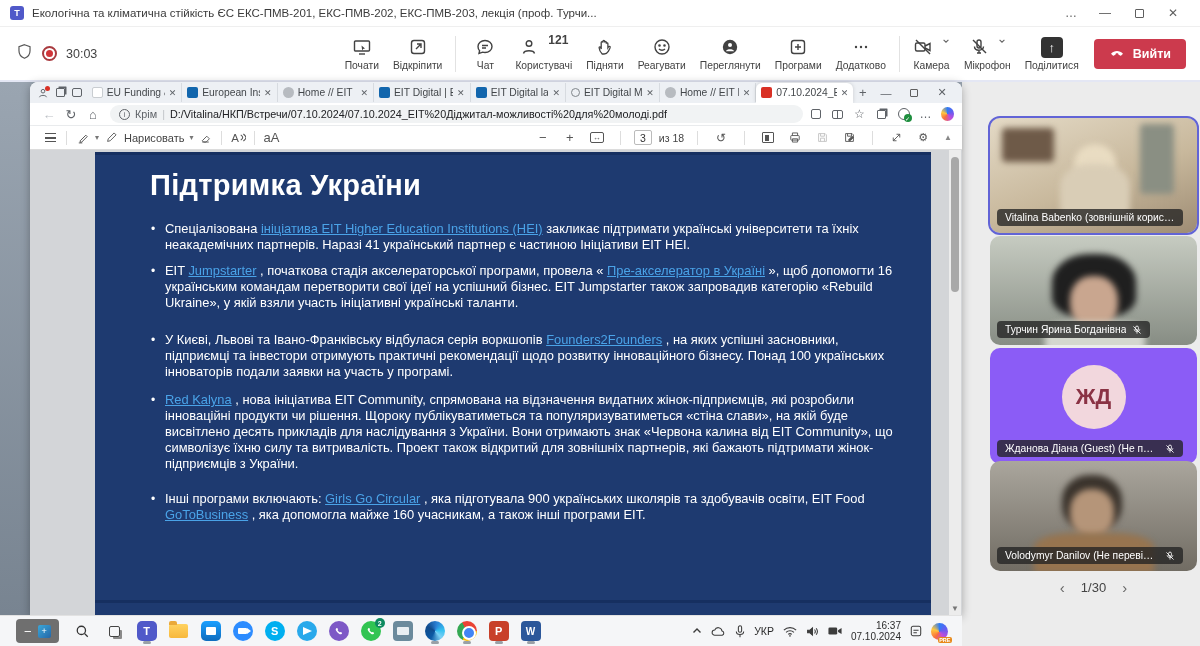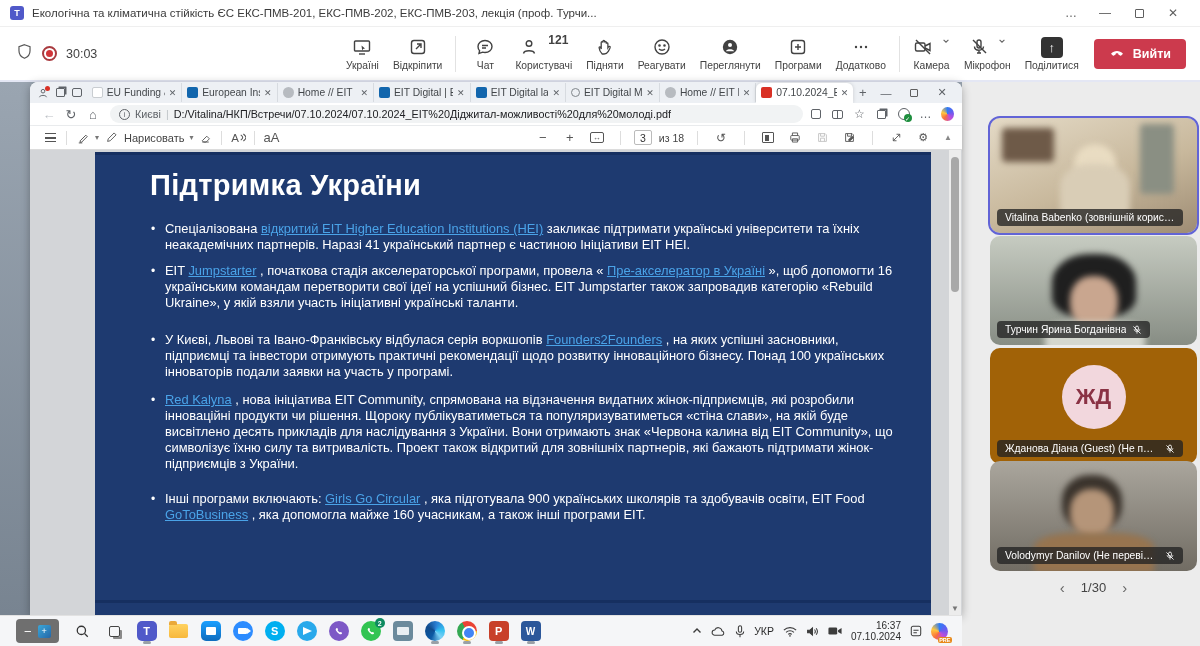--- a/index.html
+++ b/index.html
@@ -126,21 +126,21 @@
   .lang{font-size:10.5px}
   .clock{text-align:right;font-size:10px;line-height:11px;color:#2b2b2b}
   .copilot{width:17px;height:17px;border-radius:50%;background:conic-gradient(#2f7cf6,#6a5cf0,#c14ddb,#f96f3d,#ffc83d,#2f7cf6);position:relative}
   .prebadge{position:absolute;bottom:-3px;right:-4px;background:#e8891a;color:#fff;font-size:5.5px;font-weight:bold;border-radius:2px;padding:0 1.5px}
 
   
   .tile{position:absolute;left:990px;width:207px;border-radius:10px;overflow:hidden;background:#888}
   .tile.speaking{outline:2.5px solid #6264d6;outline-offset:0}
   .t1{top:36px;height:115px;background:linear-gradient(160deg,#e4dac6,#c8b89c 55%,#9e8c74)}
   .t2{top:154px;height:109px;background:linear-gradient(180deg,#c6cbc1,#878d84)}
-  .t3{top:266px;height:116px;background:#a16207}
+  .t3{top:266px;height:116px;background:#8b5cf6}
   .t4{top:379px;height:110px;background:linear-gradient(180deg,#aaa69d,#716c63)}
   .blob{position:absolute;filter:blur(3px)}
   .nlabel{position:absolute;left:7px;bottom:7px;max-width:186px;background:rgba(34,34,34,.78);color:#fff;font-size:10.3px;padding:3px 8px;border-radius:4px;display:flex;align-items:center;gap:6px;white-space:nowrap;overflow:hidden}
   .nlabel .nm{overflow:hidden;text-overflow:ellipsis}
   .avatarc{position:absolute;left:50%;top:42%;transform:translate(-50%,-50%);width:64px;height:64px;border-radius:50%;background:#f2d7dd;display:flex;align-items:center;justify-content:center;color:#8a3244;font-size:22px;font-weight:bold}
   .pager{position:absolute;left:990px;top:497px;width:207px;display:flex;align-items:center;justify-content:center;gap:16px;color:#444;font-size:13px}
   .pchev{font-size:15px;color:#666;cursor:pointer}
 </style>
 </head>
 <body>
@@ -173,21 +173,21 @@
 
     <div class="tgroup">
       <div class="tbtn">
         <span class="ticon">
             <svg width="20" height="20" viewBox="0 0 20 20" fill="none" stroke="currentColor" stroke-width="1.4">
               <rect x="2.5" y="4" width="15" height="10" rx="1"></rect>
               <path d="M7 17h6"></path>
               <path d="M9.5 8.5l3.5 3-2 .4-.8 1.9z" fill="currentColor" stroke="none"></path>
             </svg>
           </span>
-        <span>Україні</span>
+        <span>Почати</span>
       </div>
       <div class="tbtn">
         <span class="ticon">
             <svg width="20" height="20" viewBox="0 0 20 20" fill="none" stroke="currentColor" stroke-width="1.4">
               <rect x="3.5" y="3.5" width="13" height="13" rx="2.5"></rect>
               <path d="M9 7h4v4M13 7l-5 5"></path>
             </svg>
           </span>
         <span>Відкріпити</span>
       </div>
@@ -372,21 +372,21 @@
             <span class="wc">✕</span>
           </div>
         </div>
 
         <div class="addrbar">
           <span class="nav dis">←</span>
           <span class="nav">↻</span>
           <span class="nav">⌂</span>
           <div class="urlpill">
             <span class="info">i</span>
-            <span class="scheme">Києві</span>
+            <span class="scheme">Крім</span>
             <span class="pdiv">|</span>
             <span>D:/Vitalina/НКП/Встречи/07.10.2024/07.10.2024_EIT%20Діджитал-можливості%20для%20молоді.pdf</span>
           </div>
           <div class="aicons">
             <span class="mini">
                 <span class="extic"></span>
               </span>
             <span class="mini">
                 <span class="splitic"></span>
               </span>
@@ -479,21 +479,21 @@
               </span>
             <span class="pico">⚙</span>
             <span class="collapse">▲</span>
           </div>
         </div>
 
         <div class="pdfarea">
           <div class="slide">
             <div class="stitle">Підтримка України</div>
             <ul class="sbul">
-              <li class="b1"><span>Спеціалізована </span><span class="lnk">відкритий EIT Higher Education Institutions (HEI)</span><span> закликає підтримати українські університети та їхніх неакадемічних партнерів. Наразі 41 український партнер є частиною Ініціативи EIT HEI.</span></li>
+              <li class="b1"><span>Спеціалізована </span><span class="lnk">ініціатива EIT Higher Education Institutions (HEI)</span><span> закликає підтримати українські університети та їхніх неакадемічних партнерів. Наразі 41 український партнер є частиною Ініціативи EIT HEI.</span></li>
               <li class="b2"><span>EIT </span><span class="lnk">Jumpstarter</span><span> , початкова стадія акселераторської програми, провела « </span><span class="lnk">Пре-акселератор в Україні</span><span> », щоб допомогти 16 українським командам перетворити свої ідеї на успішний бізнес. EIT Jumpstarter також запровадив категорію «Rebuild Ukraine», у якій взяли участь ініціативні українські таланти.</span></li>
               <li class="b3"><span>У Києві, Львові та Івано-Франківську відбулася серія воркшопів </span><span class="lnk">Founders2Founders</span><span> , на яких успішні засновники, підприємці та інвестори отримують практичні рекомендації щодо розвитку інноваційного бізнесу. Понад 100 українських інноваторів подали заявки на участь у програмі.</span></li>
               <li class="b4"><span class="lnk">Red Kalyna</span><span> , нова ініціатива EIT Community, спрямована на відзначення видатних жінок-підприємців, які розробили інноваційні продукти чи рішення. Щороку публікуватиметься та популяризуватиметься «стіна слави», на якій буде висвітлено десять прикладів для наслідування з України. Вони отримають знак «Червона калина від EIT Community», що символізує їхню силу та витривалість. Проект також відкритий для зовнішніх партнерів, які бажають підтримати жінок-підприємців з України.</span></li>
               <li class="b5"><span>Інші програми включають: </span><span class="lnk">Girls Go Circular</span><span> , яка підготувала 900 українських школярів та здобувачів освіти, EIT Food </span><span class="lnk">GoToBusiness</span><span> , яка допомогла майже 160 учасникам, а також інші програми EIT.</span></li>
             </ul>
           </div>
           <div class="slide-next"></div>
           <div class="vscroll">
             <div class="vthumb"></div>
             <div class="varrow">▼</div>

